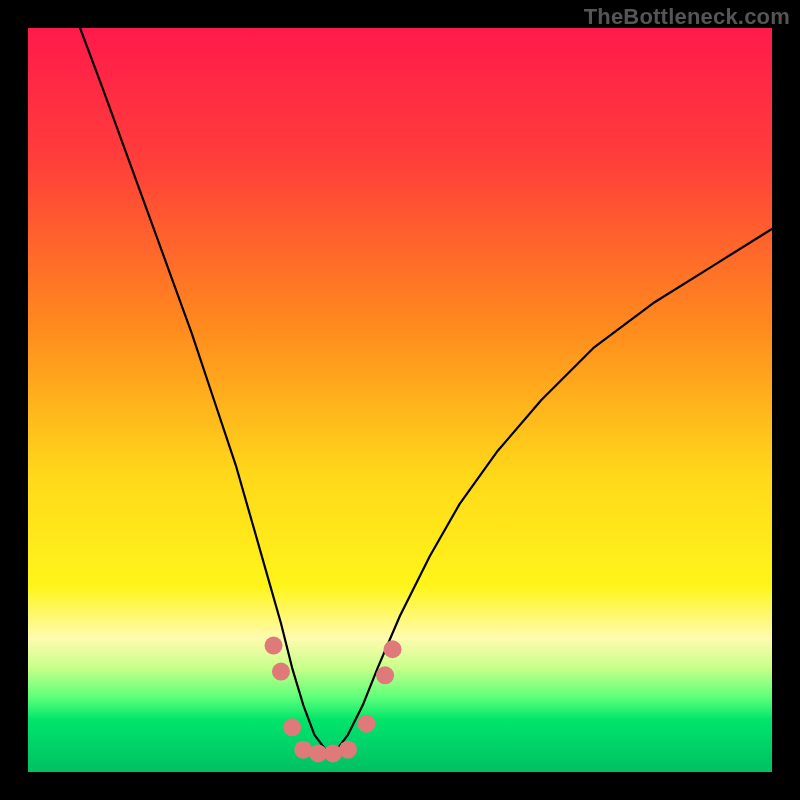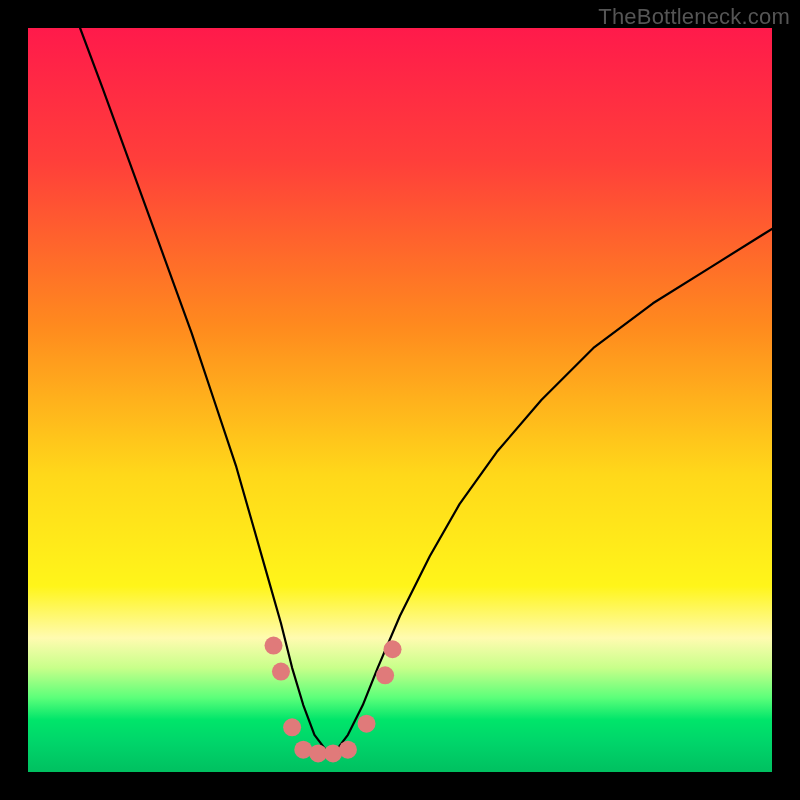--- a/index.html
+++ b/index.html
@@ -26,21 +26,21 @@
     width: 744px;
     height: 744px;
     overflow: hidden;
   }
   .watermark {
     position: absolute;
     top: 4px;
     right: 10px;
     color: #555;
     font-size: 22px;
-    font-weight: 400;
+    font-weight: 700;
     letter-spacing: 0.2px;
   }
   svg { display: block; }
 </style>
 </head>
 <body>
 
 <div class="frame">
   <div class="watermark">TheBottleneck.com</div>
   <div class="plot-area">

